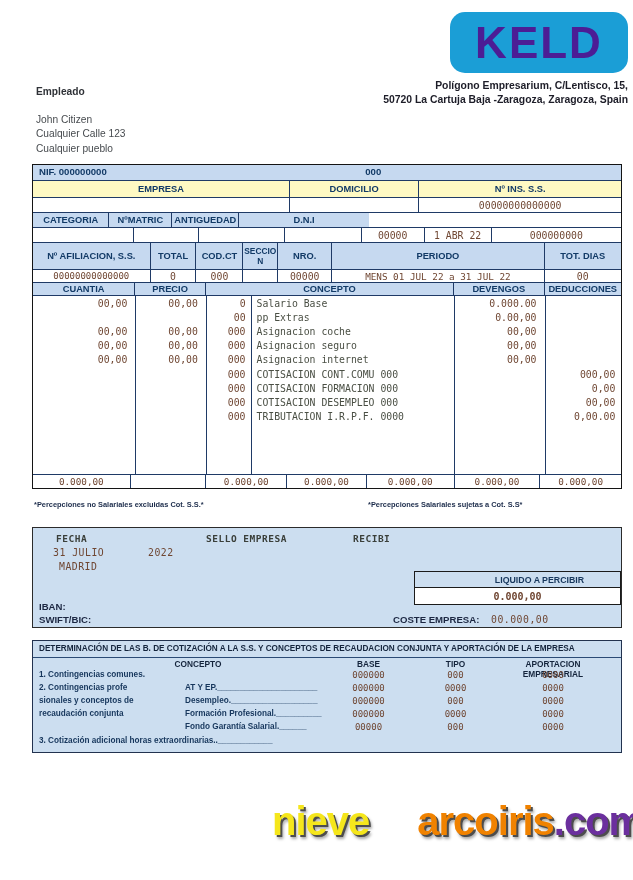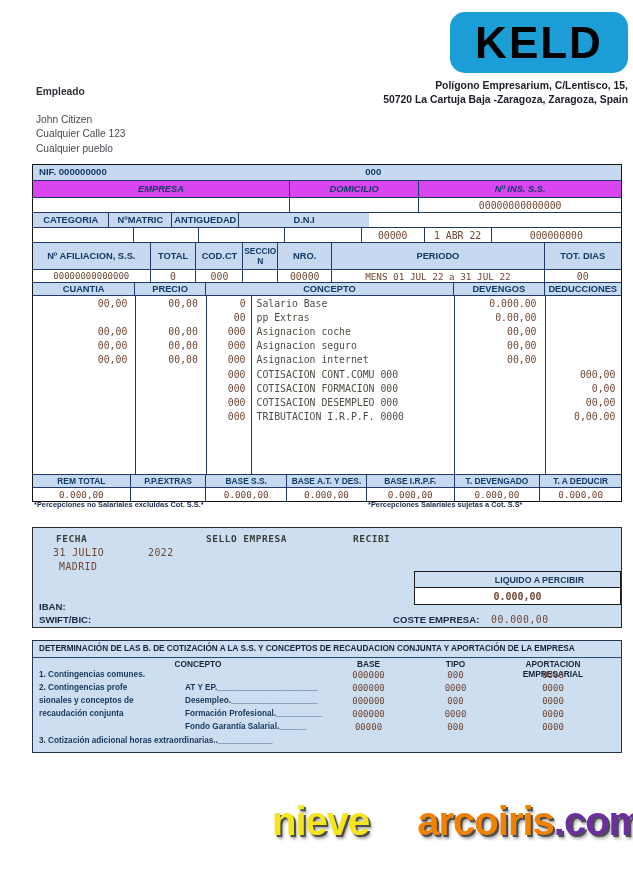--- a/index.html
+++ b/index.html
@@ -1,33 +1,33 @@
 <!DOCTYPE html>
 <html><head>
 <meta charset="utf-8">
 <style>
   html,body{margin:0;padding:0;background:#ffffff;}
   .sheet{position:relative;width:633px;height:880px;background:#ffffff;overflow:hidden;
          font-family:"Liberation Sans",sans-serif;}
   
   .logo{position:absolute;left:450px;top:12px;width:178px;height:61px;background:#1b9ed6;
         border-radius:15px;display:flex;align-items:center;justify-content:center;}
-  .logo span{color:#000000;font-weight:bold;font-size:44px;letter-spacing:2px;}
+  .logo span{color:#4c1d95;font-weight:bold;font-size:44px;letter-spacing:2px;}
   
   .emp{position:absolute;left:36px;top:85px;font-size:10.2px;color:#474b4f;line-height:14.5px;}
   .emp .emp-t{font-weight:bold;color:#2f3237;margin-bottom:13px;}
   .comp{position:absolute;right:5px;top:79px;text-align:right;font-size:10.4px;font-weight:bold;
         color:#1d1d28;line-height:13.5px;}
   
   .tbl{position:absolute;left:32px;top:164px;width:590px;border:1.5px solid #141414;box-sizing:border-box;}
   .tr{display:flex;border-bottom:1px solid #1f3a66;box-sizing:border-box;}
   .tr:last-child{border-bottom:none;}
   .td{border-right:1px solid #1f3a66;box-sizing:border-box;display:flex;align-items:center;justify-content:center;overflow:hidden;}
   .td.last{border-right:none;}
-  .hb{background:#d946ef;font-style:italic;}
+  .hb{background:#fef9c3;}
   .lb{background:#c6d9f0;}
   .hdr{color:#123a66;font-weight:bold;font-size:9.3px;text-align:center;line-height:10px;}
   .hdr.sm{font-size:8.4px;}
   .mono{font-family:"DejaVu Sans Mono",monospace;font-size:9.8px;color:#6f4632;}
   .h15{height:15px;} .h17{height:17px;} .h27{height:27px;} .h13{height:13px;}
   .nifrow{position:relative;background:#c6d9f0;height:15px;border-bottom:1px solid #1f3a66;}
   .nif{position:absolute;left:6px;top:1px;font-size:9.6px;font-weight:bold;color:#123a66;}
   .nifr{position:absolute;left:56.5%;top:1px;font-size:9.6px;font-weight:bold;color:#123a66;}
   .tsub{display:flex;width:100%;height:100%;}
   .tsub div{border-right:1px solid #1f3a66;height:100%;box-sizing:border-box;}
@@ -234,29 +234,20 @@
       <div class="brow">
         <div class="bc1"></div>
         <div class="bc2"></div>
         <div class="bc3">000</div>
         <div class="bc4">TRIBUTACION I.R.P.F. 0000</div>
         <div class="bc5"></div>
         <div class="bc6">0,00.00</div>
       </div>
     </div>
 
-    <div class="tr h13">
-      <div class="td lb hdr sm" style="width:16.6%">REM TOTAL</div>
-      <div class="td lb hdr sm" style="width:12.9%">P.P.EXTRAS</div>
-      <div class="td lb hdr sm" style="width:13.7%">BASE S.S.</div>
-      <div class="td lb hdr sm" style="width:13.6%">BASE A.T. Y DES.</div>
-      <div class="td lb hdr sm" style="width:14.9%">BASE I.R.P.F.</div>
-      <div class="td lb hdr sm" style="width:14.6%">T. DEVENGADO</div>
-      <div class="td lb hdr sm last" style="width:13.7%">T. A DEDUCIR</div>
-    </div>
 
     <div class="tr h13">
       <div class="td mono" style="width:16.6%;font-size:9.3px">0.000,00</div>
       <div class="td mono" style="width:12.9%;font-size:9.3px"></div>
       <div class="td mono" style="width:13.7%;font-size:9.3px">0.000,00</div>
       <div class="td mono" style="width:13.6%;font-size:9.3px">0.000,00</div>
       <div class="td mono" style="width:14.9%;font-size:9.3px">0.000,00</div>
       <div class="td mono" style="width:14.6%;font-size:9.3px">0.000,00</div>
       <div class="td mono last" style="width:13.7%;font-size:9.3px">0.000,00</div>
     </div>

